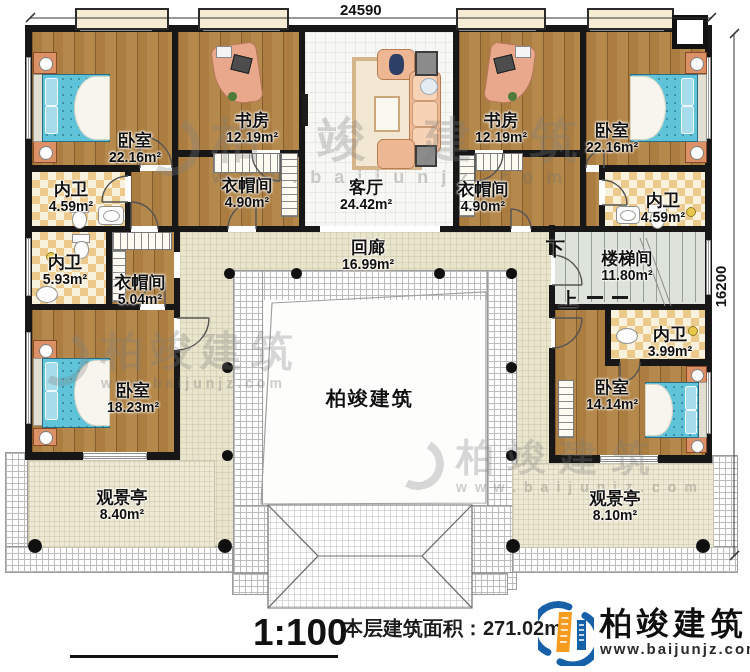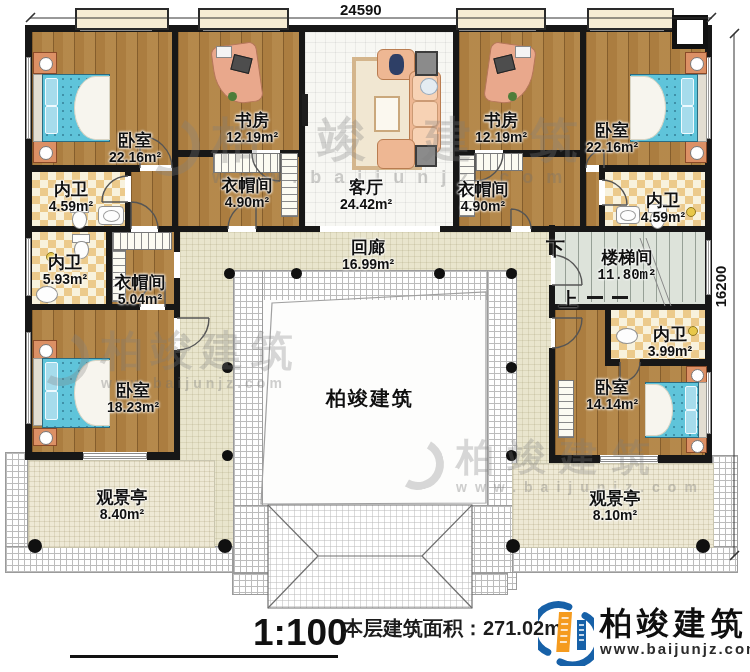--- a/index.html
+++ b/index.html
@@ -398,21 +398,21 @@
       <div class="rarea">5.93m²</div>
     </div>
   <div class="rlabel" style="left:140px;top:273px;">
     <div class="rname">衣帽间</div>
       <div class="rarea">5.04m²</div>
     </div>
   <div class="rlabel" style="left:133px;top:381px;">
     <div class="rname">卧室</div>
       <div class="rarea">18.23m²</div>
     </div>
-  <div class="rlabel" style="left:627px;top:249px;font-family:Liberation Mono, monospace;">
+  <div class="rlabel" style="left:627px;top:249px;">
     <div class="rname">楼梯间</div>
       <div class="rarea">11.80m²</div>
     </div>
   <div class="rlabel" style="left:670px;top:325px;">
     <div class="rname">内卫</div>
       <div class="rarea">3.99m²</div>
     </div>
   <div class="rlabel" style="left:612px;top:378px;">
     <div class="rname">卧室</div>
       <div class="rarea">14.14m²</div>

